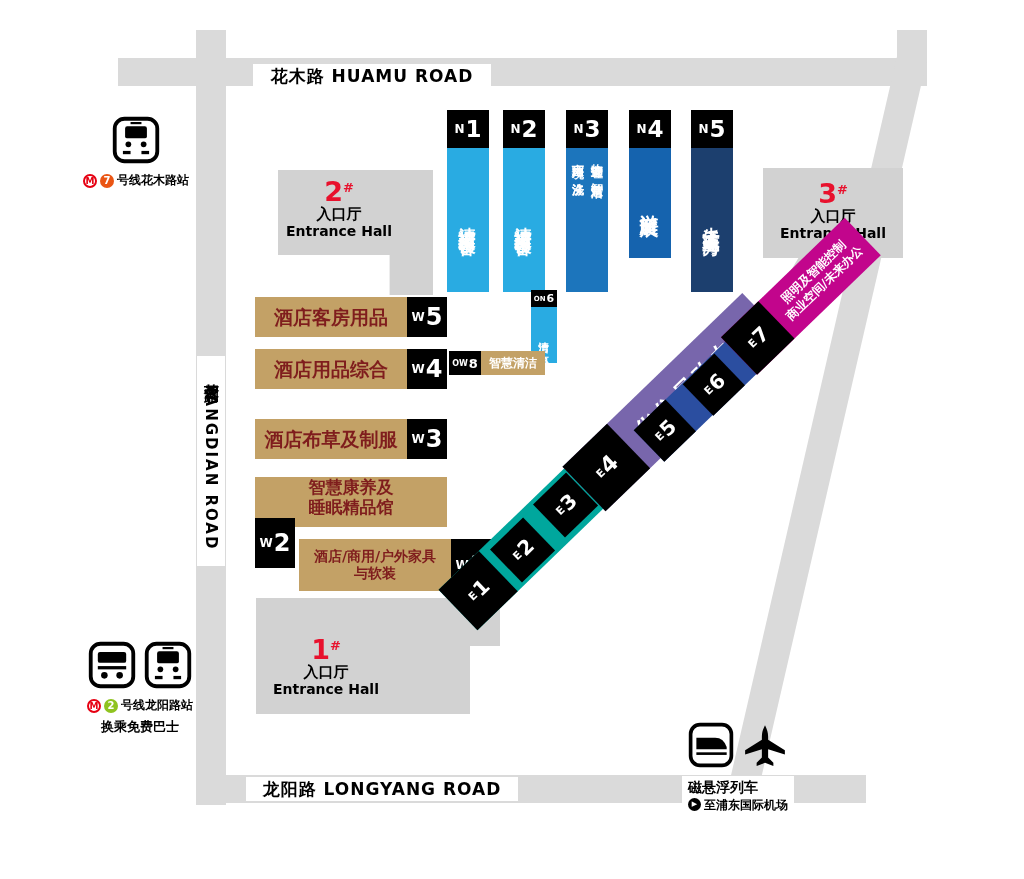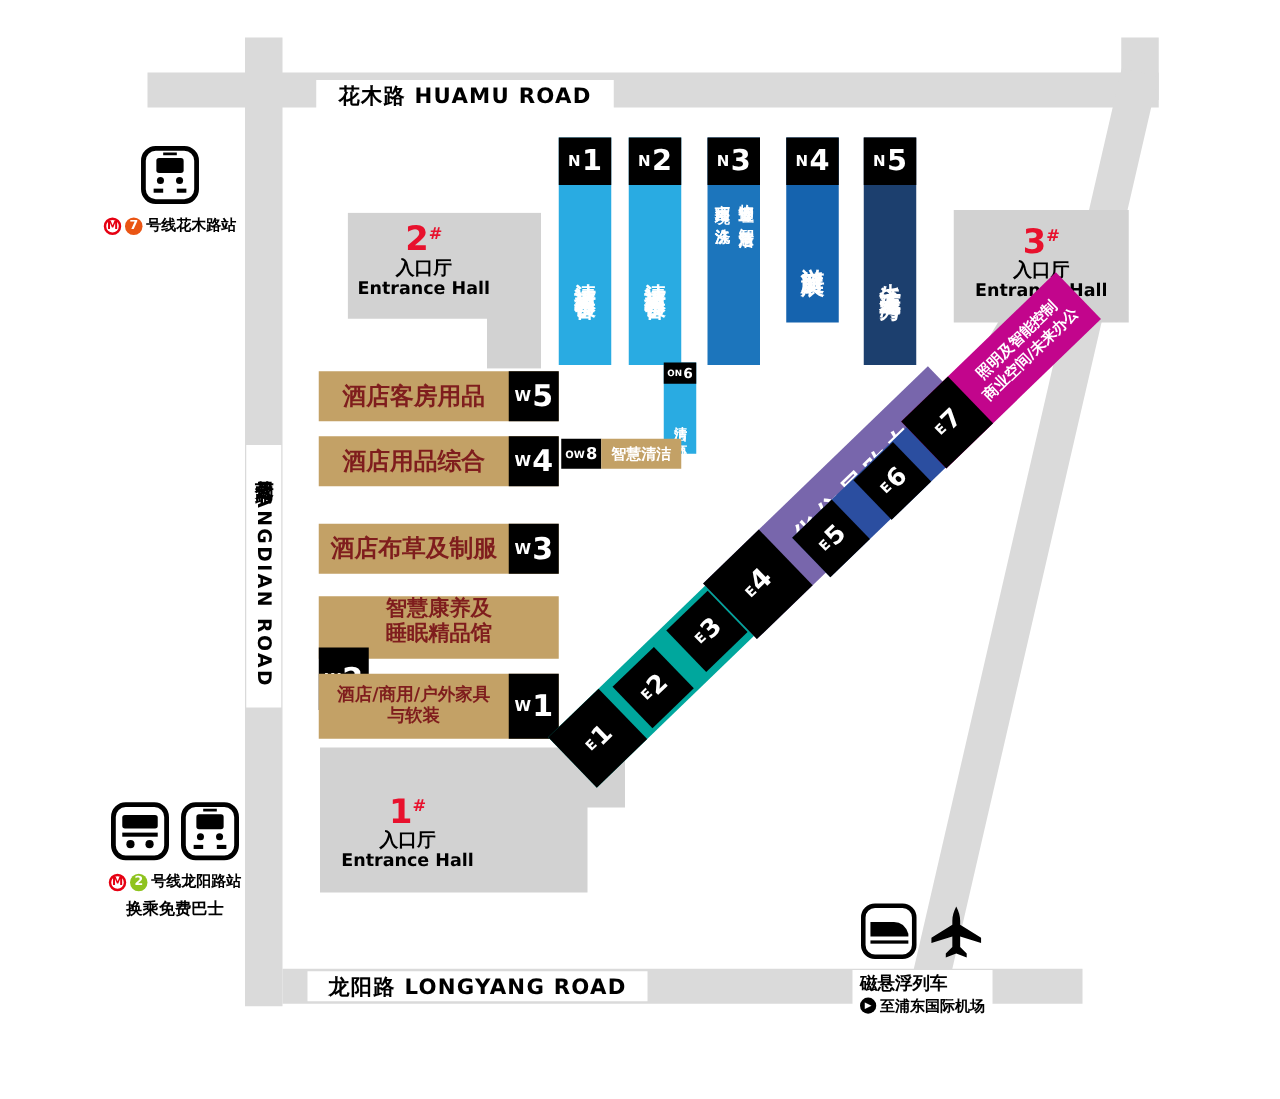--- a/index.html
+++ b/index.html
@@ -213,21 +213,21 @@
   <div class="wbar" style="top: 477px; height: 50px; background-color: rgb(195, 161, 102); flex-direction: column;">
     <div class="wtxt" style="font-size:17px">
       <div>智慧康养及</div>
       <div>睡眠精品馆</div>
     </div>
     <div class="htag">
         <span class="tp">W</span>
         <span class="tn">2</span>
       </div>
   </div>
-  <div class="wbar" style="top: 539px; height: 52px; background-color: rgb(195, 161, 102);">
+  <div class="wbar" style="top: 539px; height: 52px; background-color: rgb(195, 161, 102); margin-left: 44px;">
     <div class="wtxt" style="font-size:14px">
       <div>酒店/商用/户外家具</div>
       <div>与软装</div>
     </div>
     <div class="htag">
         <span class="tp">W</span>
         <span class="tn">1</span>
       </div>
   </div>
 

